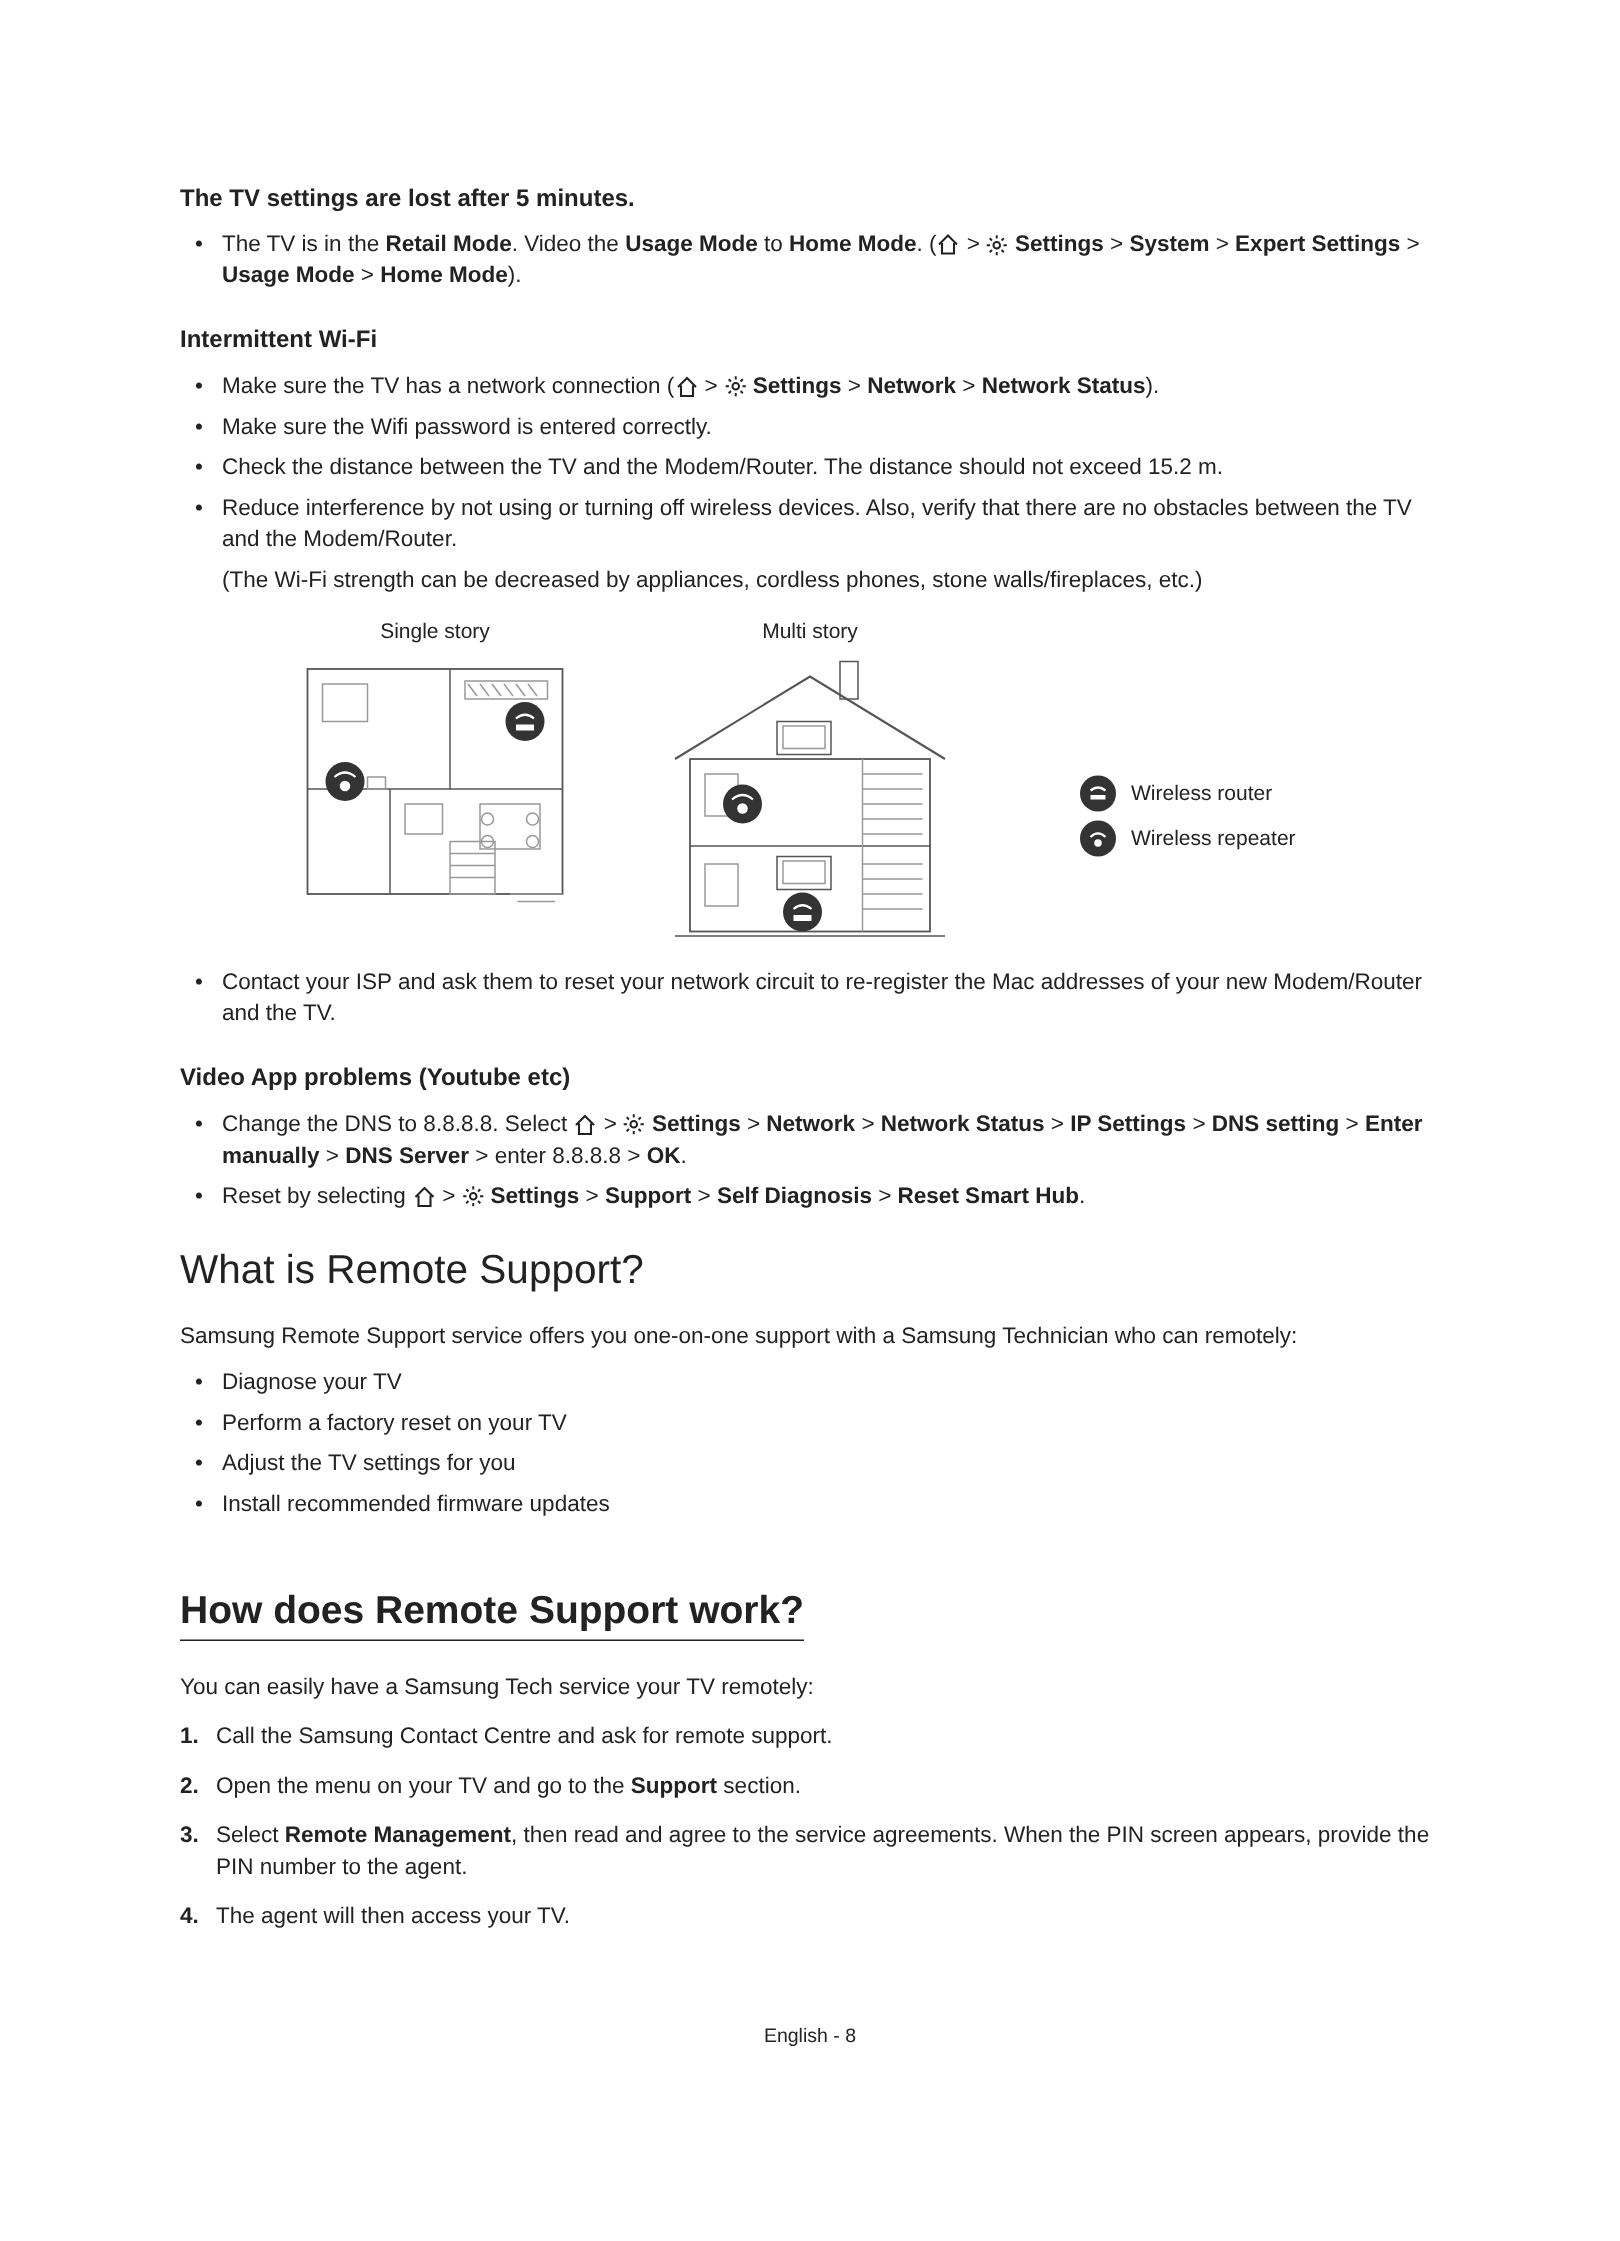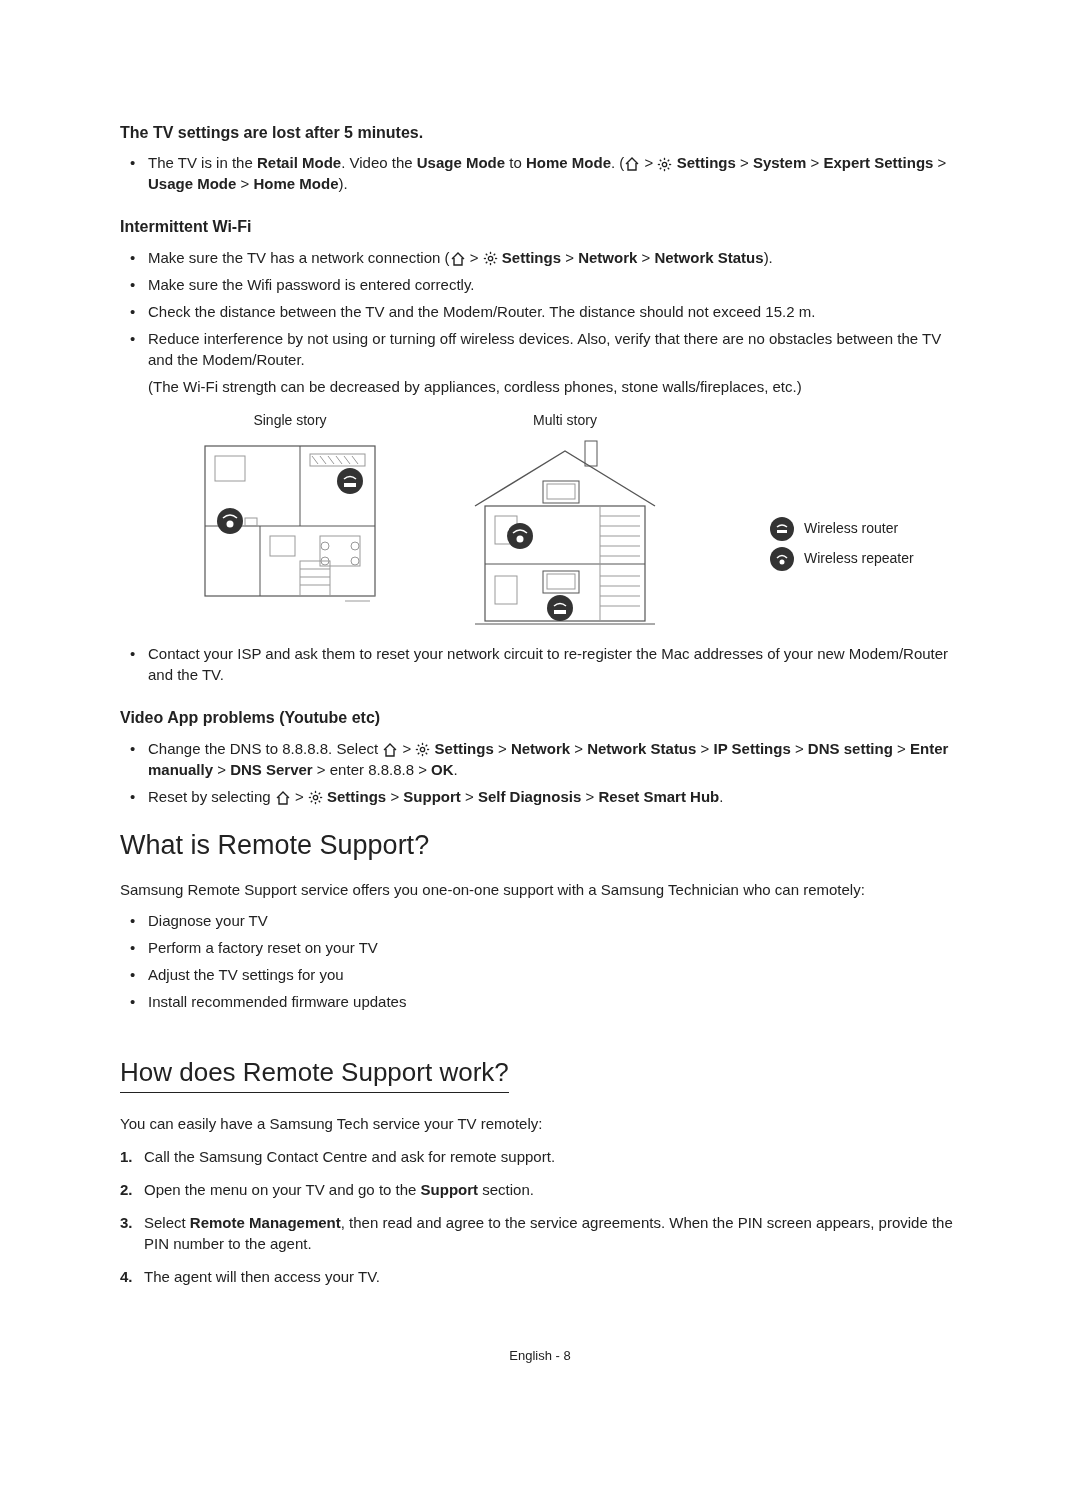--- a/index.html
+++ b/index.html
@@ -20,21 +20,21 @@
     margin-bottom: 8px;
   }
   h1.mainheading {
     font-size: 27px;
     font-weight: 400;
     margin-top: 20px;
     margin-bottom: 14px;
   }
   h2.underlined {
     font-size: 26px;
-    font-weight: 400;
+    font-weight: 700;
     margin-top: 36px;
     margin-bottom: 14px;
     border-bottom: 1px solid #222;
     display: inline-block;
     padding-bottom: 2px;
   }
   ul.bullets { list-style: none; padding-left: 18px; }
   ul.bullets > li { position: relative; padding-left: 10px; margin: 6px 0; }
   ul.bullets > li::before {
     content: "•"; position: absolute; left: -8px; top: 0;
@@ -44,21 +44,21 @@
   ol.numbered > li::before {
     content: counter(step) "."; position: absolute; left: 0; font-weight: 600;
   }
   .sub-note { margin-top: 6px; }
   .bold { font-weight: 600; }
   .icon-inline {
     display: inline-block; vertical-align: middle;
   }
   .icon-inline svg { display: block; }
   .diagrams {
-    display: flex; gap: 85px; margin: 14px 0 12px 80px; align-items: flex-start;
+    display: flex; gap: 60px; margin: 14px 0 12px 80px; align-items: flex-start;
   }
   .diagram-block { text-align: center; }
   .diagram-label { margin-bottom: 6px; font-size: 14px; }
   .diagram-svg { border: none; }
   .legend { margin-left: 20px; margin-top: 100px; text-align: center; }
   .legend-row { display: flex; align-items: center; gap: 10px; margin: 6px 0; font-size: 14px;}
   .legend-dot { width: 24px; height: 24px; border-radius: 50%; background:#333; display:flex; align-items:center; justify-content:center;}
   .legend-dot svg { display:block; }
   .footer { text-align: center; margin-top: 60px; font-size: 13px; }
   p.intro { margin: 6px 0 10px 0; }

